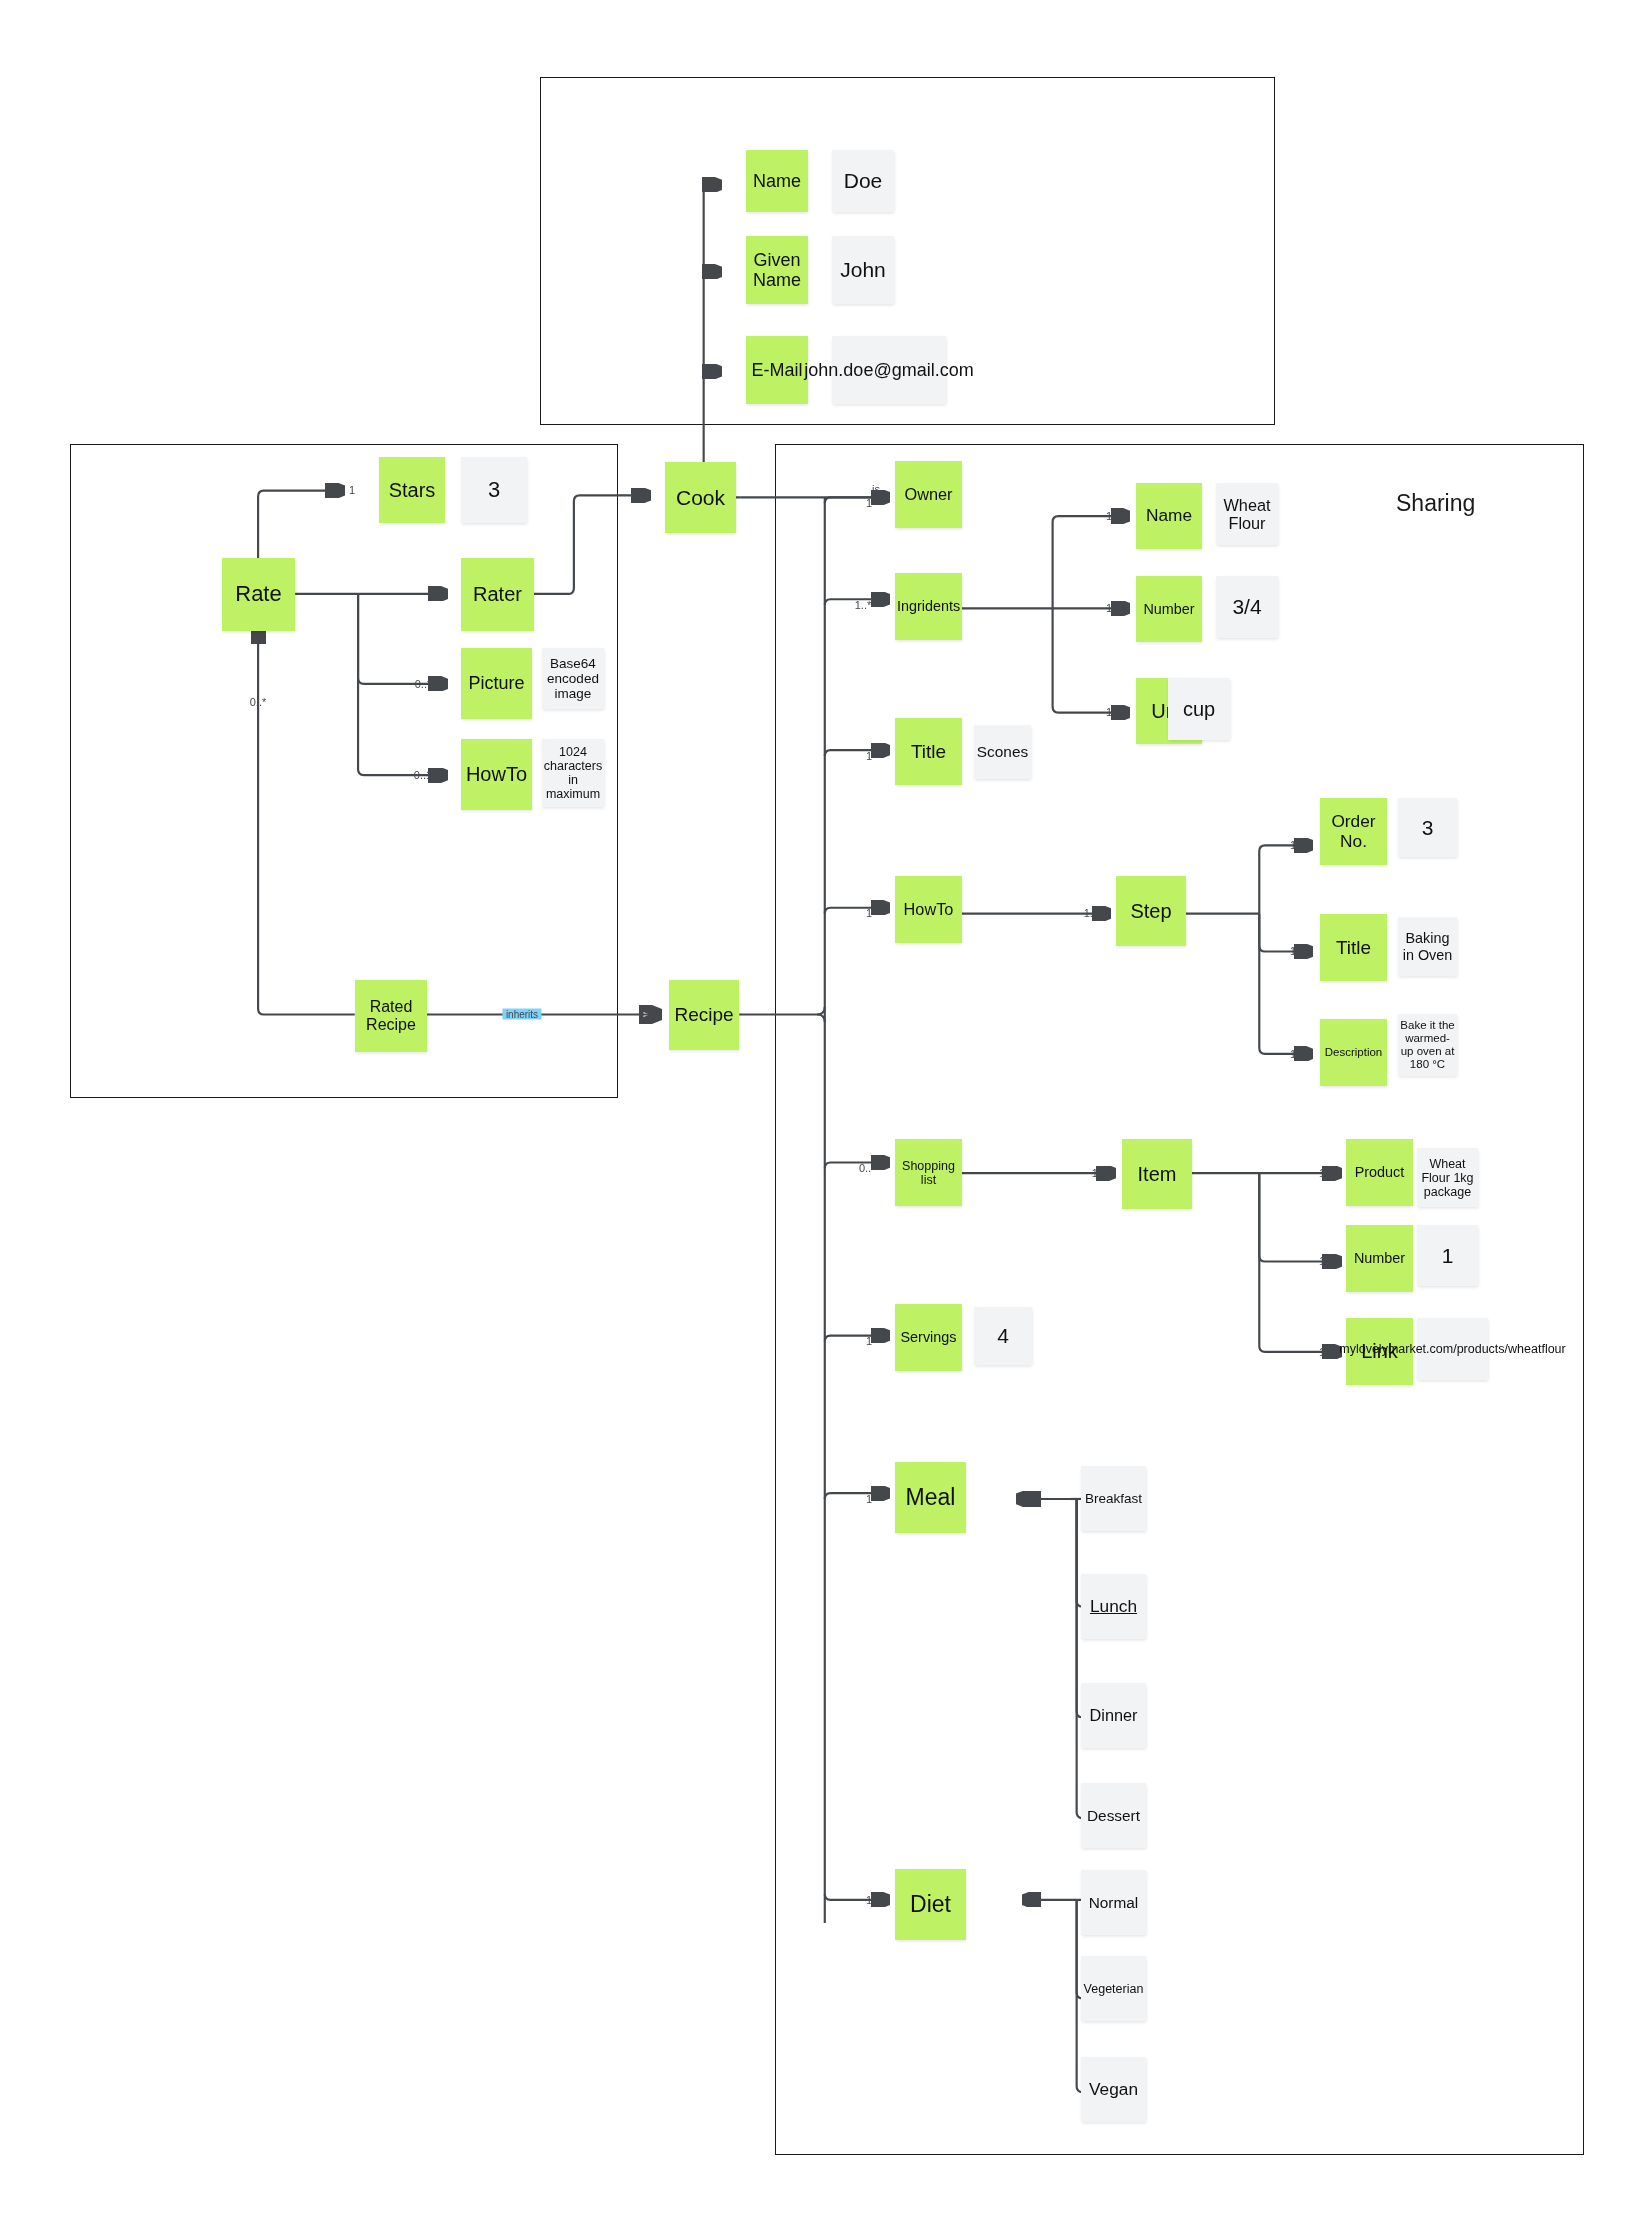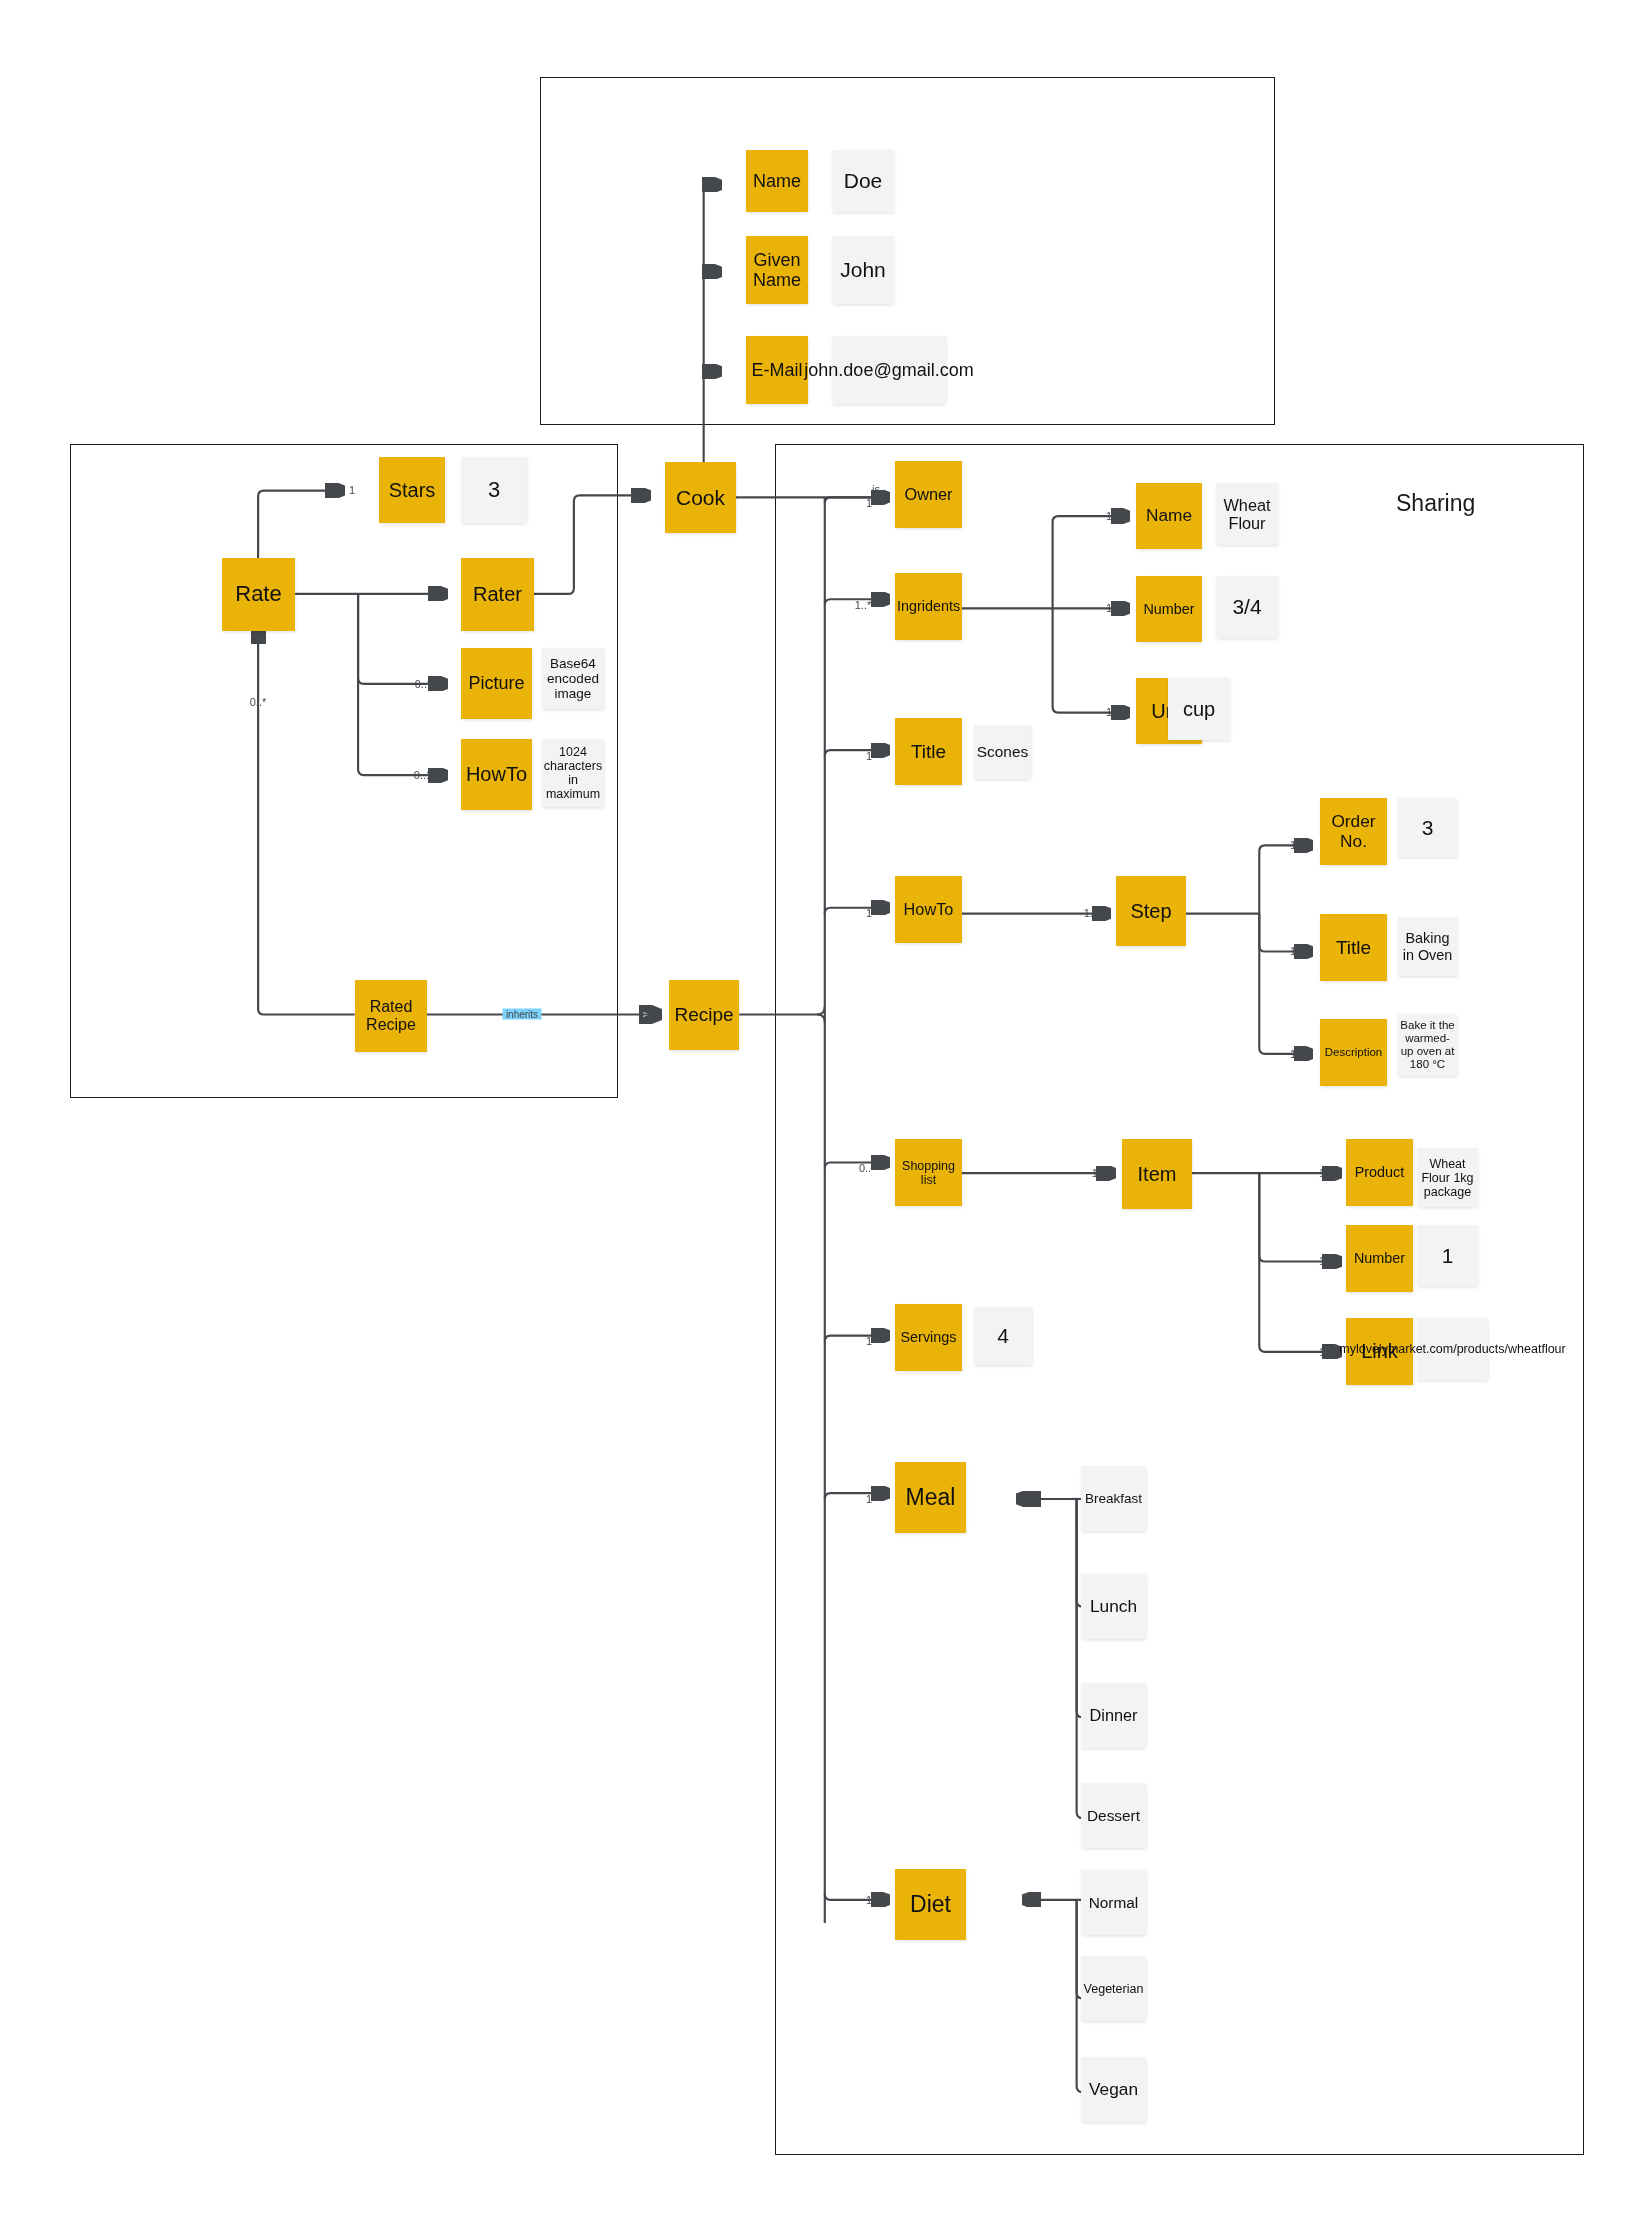--- a/index.html
+++ b/index.html
@@ -4,21 +4,21 @@
 <style>
   html,body{margin:0;padding:0;background:#ffffff;}
   body{font-family:"Liberation Sans", sans-serif;}
   #canvas{position:relative;width:1651px;height:2239px;background:#fff;overflow:hidden;}
 
   .group-box{position:absolute;border:1.4px solid #1a1a1a;background:transparent;box-sizing:border-box;}
 
   .node{position:absolute;box-sizing:border-box;display:flex;align-items:center;justify-content:center;
         text-align:center;color:#111111;line-height:1.12;padding:1.9px;
         box-shadow:1.4px 1.9px 3.4px rgba(0,0,0,0.13);}
-  .n-yellow{background:#eab308;text-align:center;}
+  .n-yellow{background:#bef264;text-align:center;}
   .n-grey{background:#F1F3F5;}
 
   .grp-label{position:absolute;color:#1a1a1a;white-space:nowrap;}
 
   svg.links{position:absolute;left:0;top:0;width:1651px;height:2239px;pointer-events:none;}
   svg.links path,svg.links line{fill:none;stroke:#44484c;stroke-width:4.5;}
   .mult{position:absolute;color:#44484c;font-size:11px;white-space:nowrap;
         transform:translate(-50%,-50%);text-align:center;}
   .edge-label{position:absolute;color:#44484c;font-size:11.5px;white-space:nowrap;
         background:#7dd3fc;padding:0 3.4px;transform:translate(-50%,-50%);}
@@ -230,21 +230,21 @@
   <div class="node n-grey" style="left:1417px; top:1225px; width:61px; height:61px; font-size:21px;">1</div>
 
   <div class="node n-yellow" style="left:1346px; top:1318px; width:67px; height:67px; font-size:20px;">Link</div>
   <div class="node n-grey" style="left:1417px; top:1318px; width:71px; height:62px; font-size:12.5px;">mylovelymarket.com/products/wheatflour</div>
 
   <div class="node n-yellow" style="left:895px; top:1304px; width:67px; height:67px; font-size:14.4px;">Servings</div>
   <div class="node n-grey" style="left:974px; top:1307px; width:58px; height:58px; font-size:21px;">4</div>
 
   <div class="node n-yellow" style="left:895px; top:1462px; width:71px; height:71px; font-size:23px;">Meal</div>
   <div class="node n-grey" style="left:1081px; top:1466px; width:65px; height:65px; font-size:13.5px;">Breakfast</div>
-  <div class="node n-grey" style="left:1081px; top:1574px; width:65px; height:65px; font-size:17.3px;">Lunch</div>
+  <div class="node n-grey" style="left:1081px; top:1574px; width:65px; height:65px; font-size:17.3px;text-decoration:underline;">Lunch</div>
   <div class="node n-grey" style="left:1081px; top:1683px; width:65px; height:65px; font-size:16.3px;">Dinner</div>
   <div class="node n-grey" style="left:1081px; top:1783px; width:65px; height:65px; font-size:15.4px;">Dessert</div>
 
   <div class="node n-yellow" style="left:895px; top:1869px; width:71px; height:71px; font-size:23px;">Diet</div>
   <div class="node n-grey" style="left:1081px; top:1870px; width:65px; height:65px; font-size:15.4px;">Normal</div>
   <div class="node n-grey" style="left:1081px; top:1956px; width:65px; height:65px; font-size:12.5px;">Vegeterian</div>
   <div class="node n-grey" style="left:1081px; top:2057px; width:65px; height:65px; font-size:17.3px;">Vegan</div>
 
 </div>
 

